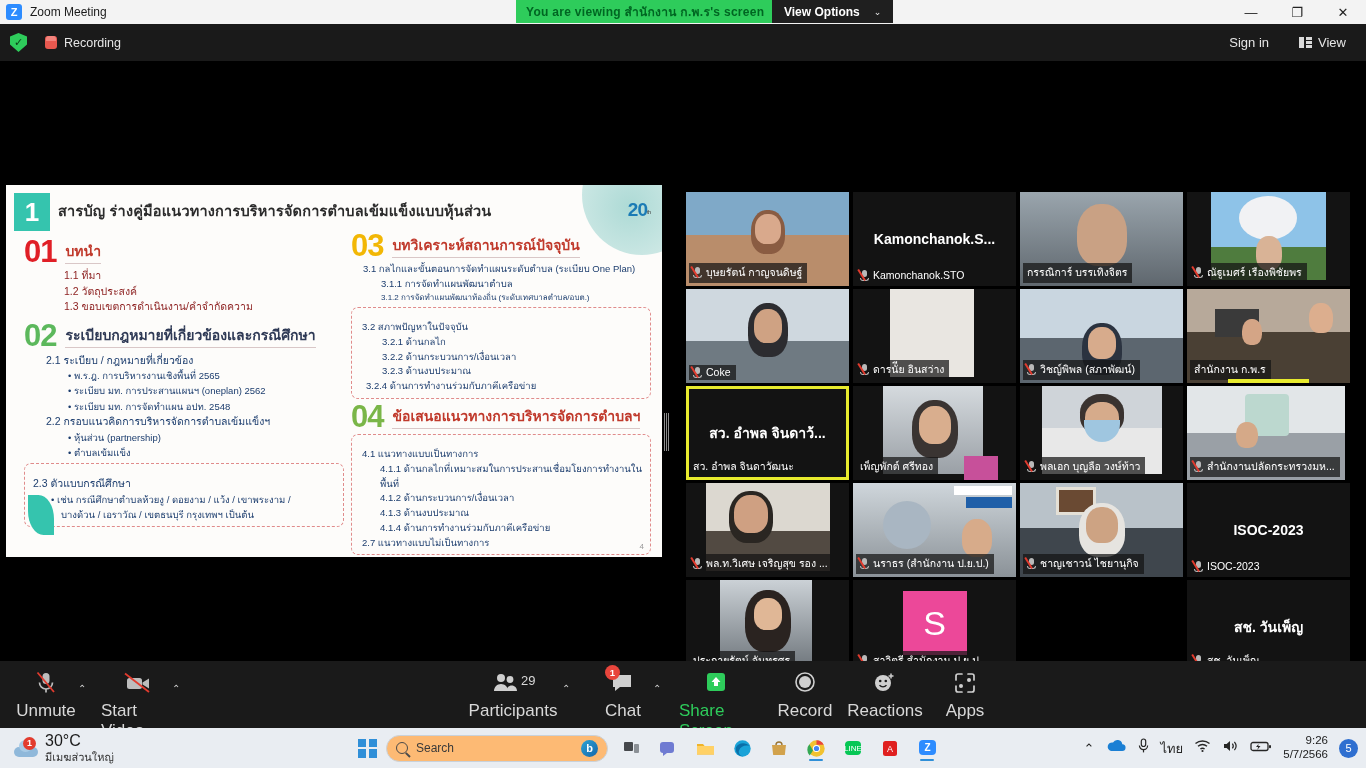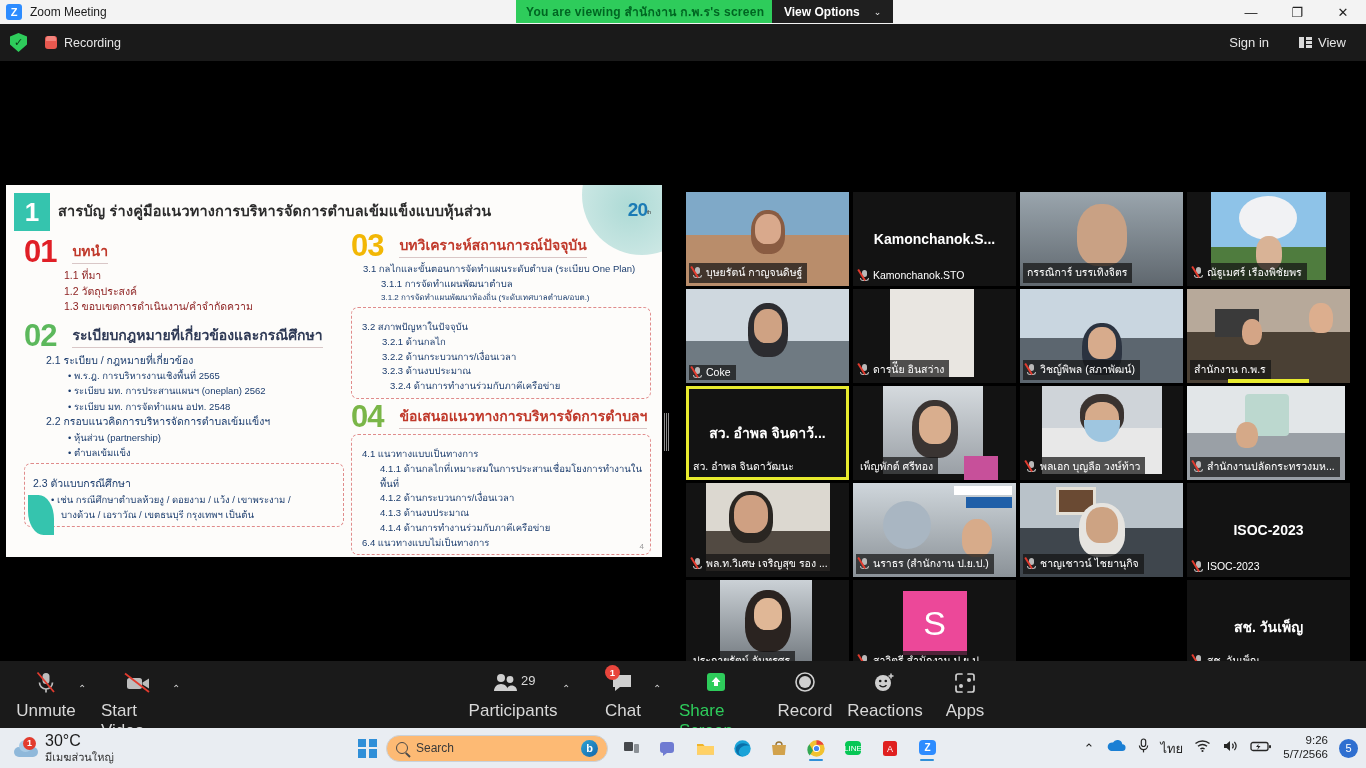--- a/index.html
+++ b/index.html
@@ -59,21 +59,21 @@
     font-weight:600;letter-spacing:.2px;}
   .logo20{position:absolute;right:12px;top:14px;font-size:19px;font-weight:bold;color:#1b7bb5;
     letter-spacing:-1px;}
   .logo20 sub{font-size:6px;color:#444;font-weight:normal;vertical-align:2px;}
   .col{position:absolute;}
   .colL{left:18px;top:52px;width:320px;}
   .colR{left:345px;top:46px;width:300px;}
   .bignum{font-size:31px;font-weight:bold;line-height:.95;display:inline-block;
     vertical-align:middle;letter-spacing:-1px;}
   .n01{color:#e01f26;} .n02{color:#5cb85c;} .n03{color:#f2b705;} .n04{color:#7ab648;}
-  .sect{display:flex;align-items:center;gap:16px;margin-bottom:2px;}
+  .sect{display:flex;align-items:center;gap:9px;margin-bottom:2px;}
   .sect-h{font-size:14px;font-weight:bold;color:#2f3a56;
     border-bottom:1px solid #d9c7c7;padding-bottom:1px;}
   .sect-h.red{color:#c0392b;} .sect-h.navy{color:#2f3a56;}
   .li1{font-size:10.5px;color:#8b1d1d;margin-left:40px;line-height:1.45;}
   .li1n{font-size:10.5px;color:#1c3d6e;margin-left:22px;line-height:1.5;}
   .li2n{font-size:9.5px;color:#1c3d6e;margin-left:48px;line-height:1.55;}
   .li2b{font-size:9.5px;color:#1c3d6e;margin-left:40px;line-height:1.55;}
   .bul{font-size:9.5px;color:#1c3d6e;margin-left:44px;line-height:1.6;}
   .tiny{font-size:8px;}
   .dashbox{border:1px dashed #e08b8b;border-radius:7px;padding:12px 4px 4px 2px;margin-top:3px;}
@@ -254,34 +254,34 @@
         <span class="sect-h red">บทวิเคราะห์สถานการณ์ปัจจุบัน</span>
       </div>
       <div class="li2b" style="margin-left:12px">3.1 กลไกและขั้นตอนการจัดทำแผนระดับตำบล (ระเบียบ One Plan)</div>
       <div class="li2n" style="margin-left:30px">3.1.1 การจัดทำแผนพัฒนาตำบล</div>
       <div class="li2n tiny" style="margin-left:30px">3.1.2 การจัดทำแผนพัฒนาท้องถิ่น (ระดับเทศบาลตำบล/อบต.)</div>
       <div class="dashbox">
         <div class="li2b" style="margin-left:8px">3.2 สภาพปัญหาในปัจจุบัน</div>
         <div class="li2n" style="margin-left:28px">3.2.1 ด้านกลไก</div>
         <div class="li2n" style="margin-left:28px">3.2.2 ด้านกระบวนการ/เงื่อนเวลา</div>
         <div class="li2n" style="margin-left:28px">3.2.3 ด้านงบประมาณ</div>
-        <div class="li2n" style="margin-left:36px">3.2.4 ด้านการทำงานร่วมกับภาคีเครือข่าย</div>
+        <div class="li2n" style="margin-left:12px">3.2.4 ด้านการทำงานร่วมกับภาคีเครือข่าย</div>
       </div>
 
       <div class="sect" style="margin-top:3px">
         <span class="bignum n04">04</span>
         <span class="sect-h red">ข้อเสนอแนวทางการบริหารจัดการตำบลฯ</span>
       </div>
       <div class="dashbox">
         <div class="li2b" style="margin-left:8px">4.1 แนวทางแบบเป็นทางการ</div>
         <div class="li2n" style="margin-left:26px">4.1.1 ด้านกลไกที่เหมาะสมในการประสานเชื่อมโยงการทำงานในพื้นที่</div>
         <div class="li2n" style="margin-left:26px">4.1.2 ด้านกระบวนการ/เงื่อนเวลา</div>
         <div class="li2n" style="margin-left:26px">4.1.3 ด้านงบประมาณ</div>
         <div class="li2n" style="margin-left:26px">4.1.4 ด้านการทำงานร่วมกับภาคีเครือข่าย</div>
-        <div class="li2b" style="margin-left:8px">6.4 แนวทางแบบไม่เป็นทางการ</div>
+        <div class="li2b" style="margin-left:8px">2.7 แนวทางแบบไม่เป็นทางการ</div>
       </div>
       <div class="slide-page">4</div>
     </div>
   </div>
 
   <div class="scroll-grip">
       <i></i>
       <i></i>
       <i></i>
     </div>

